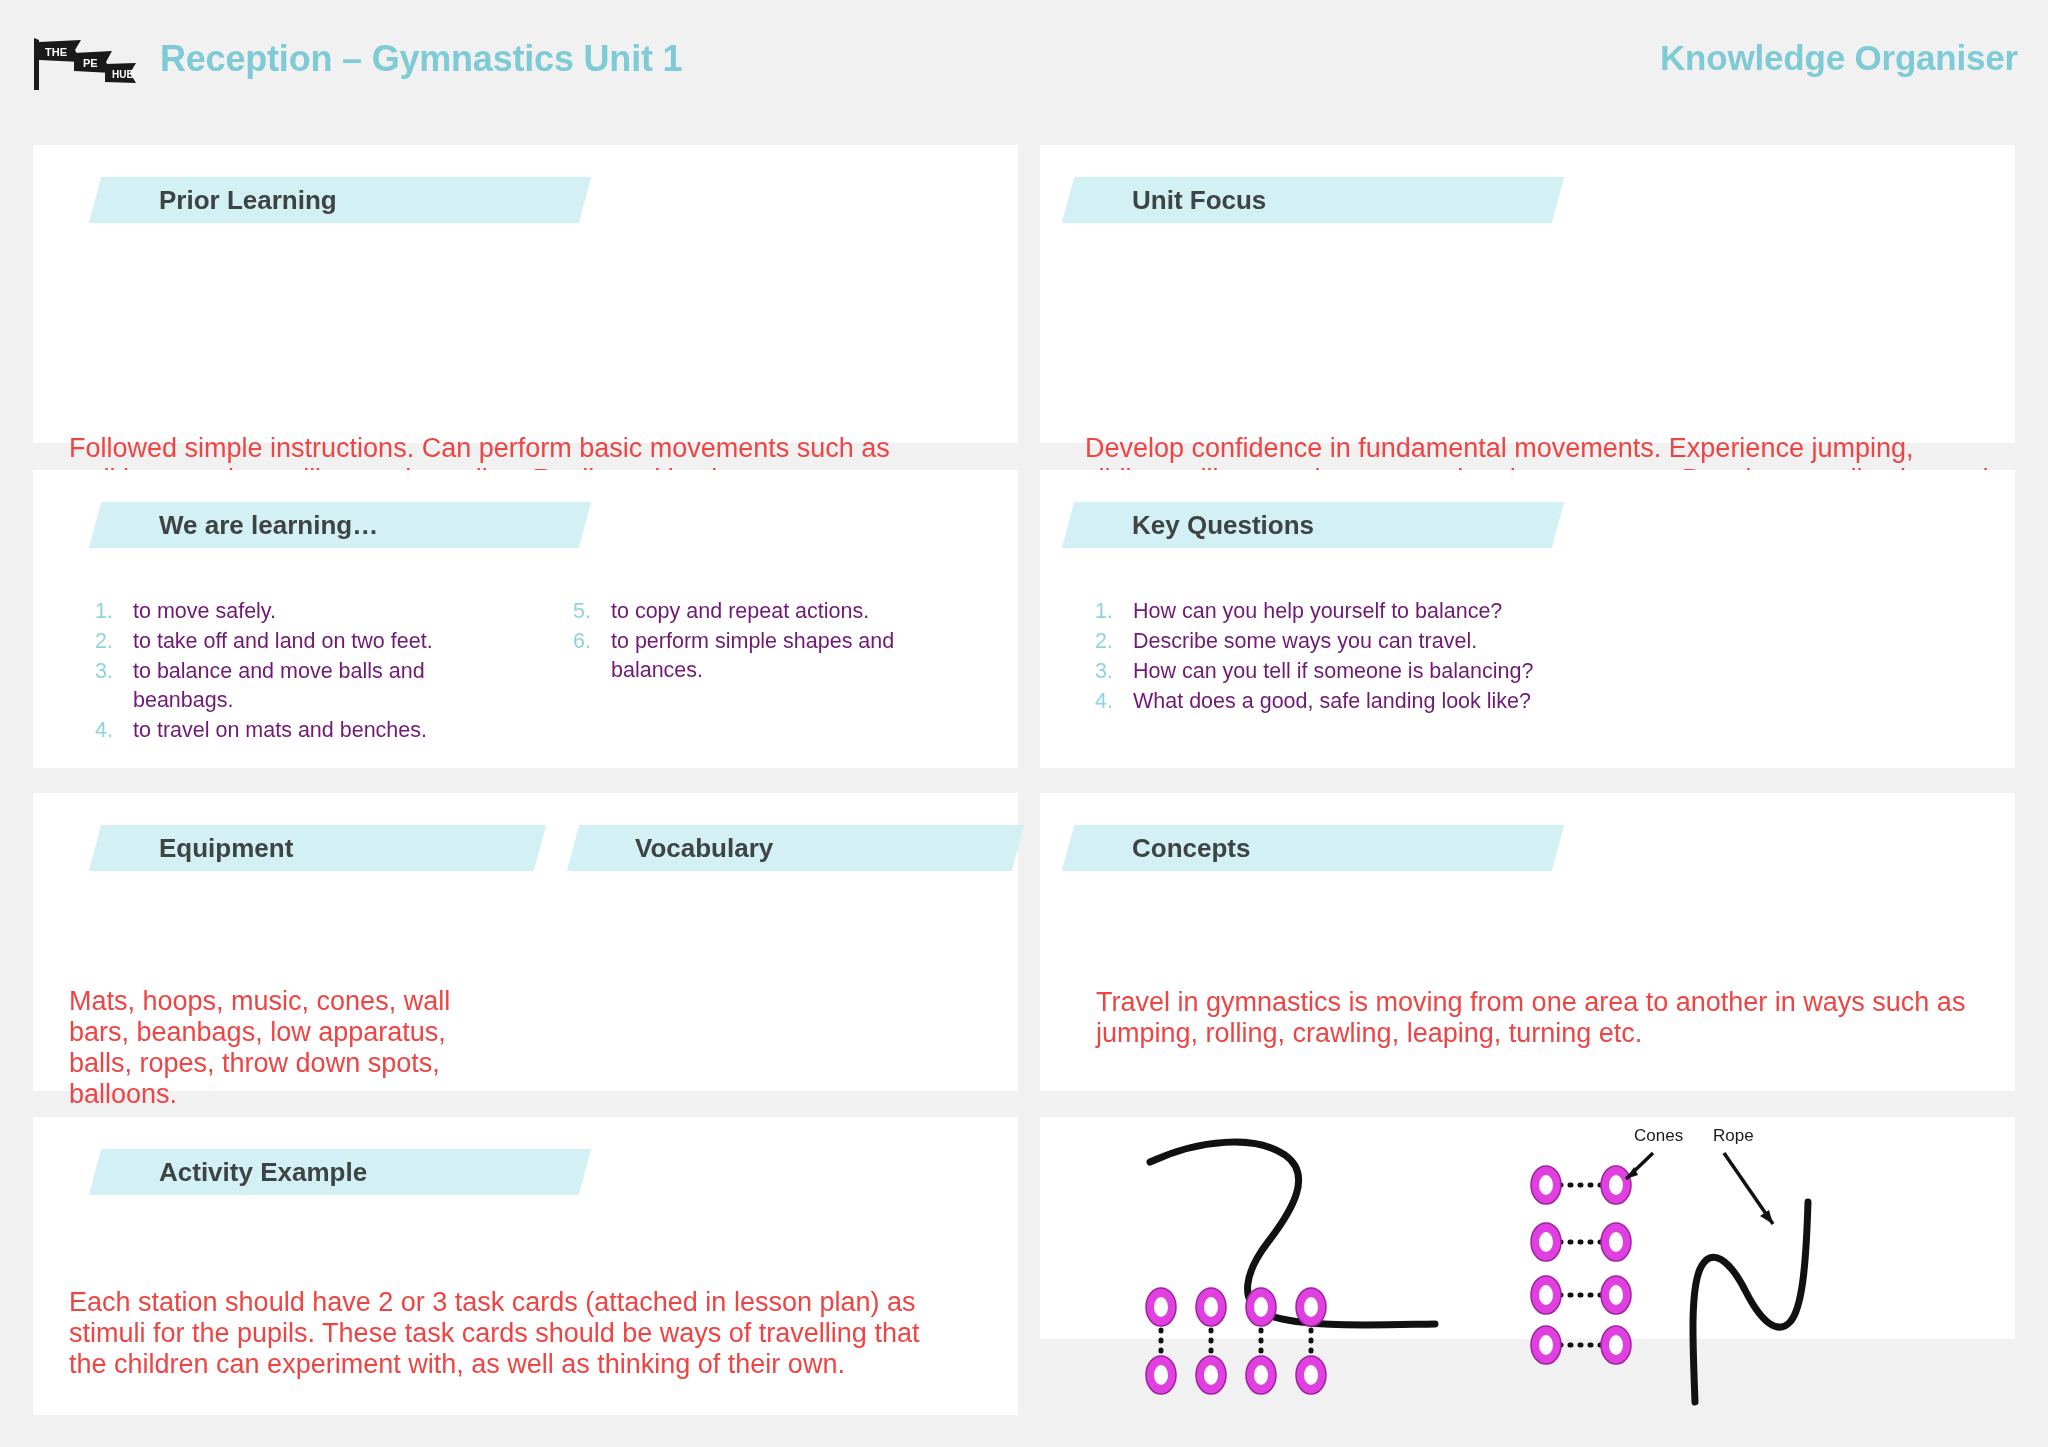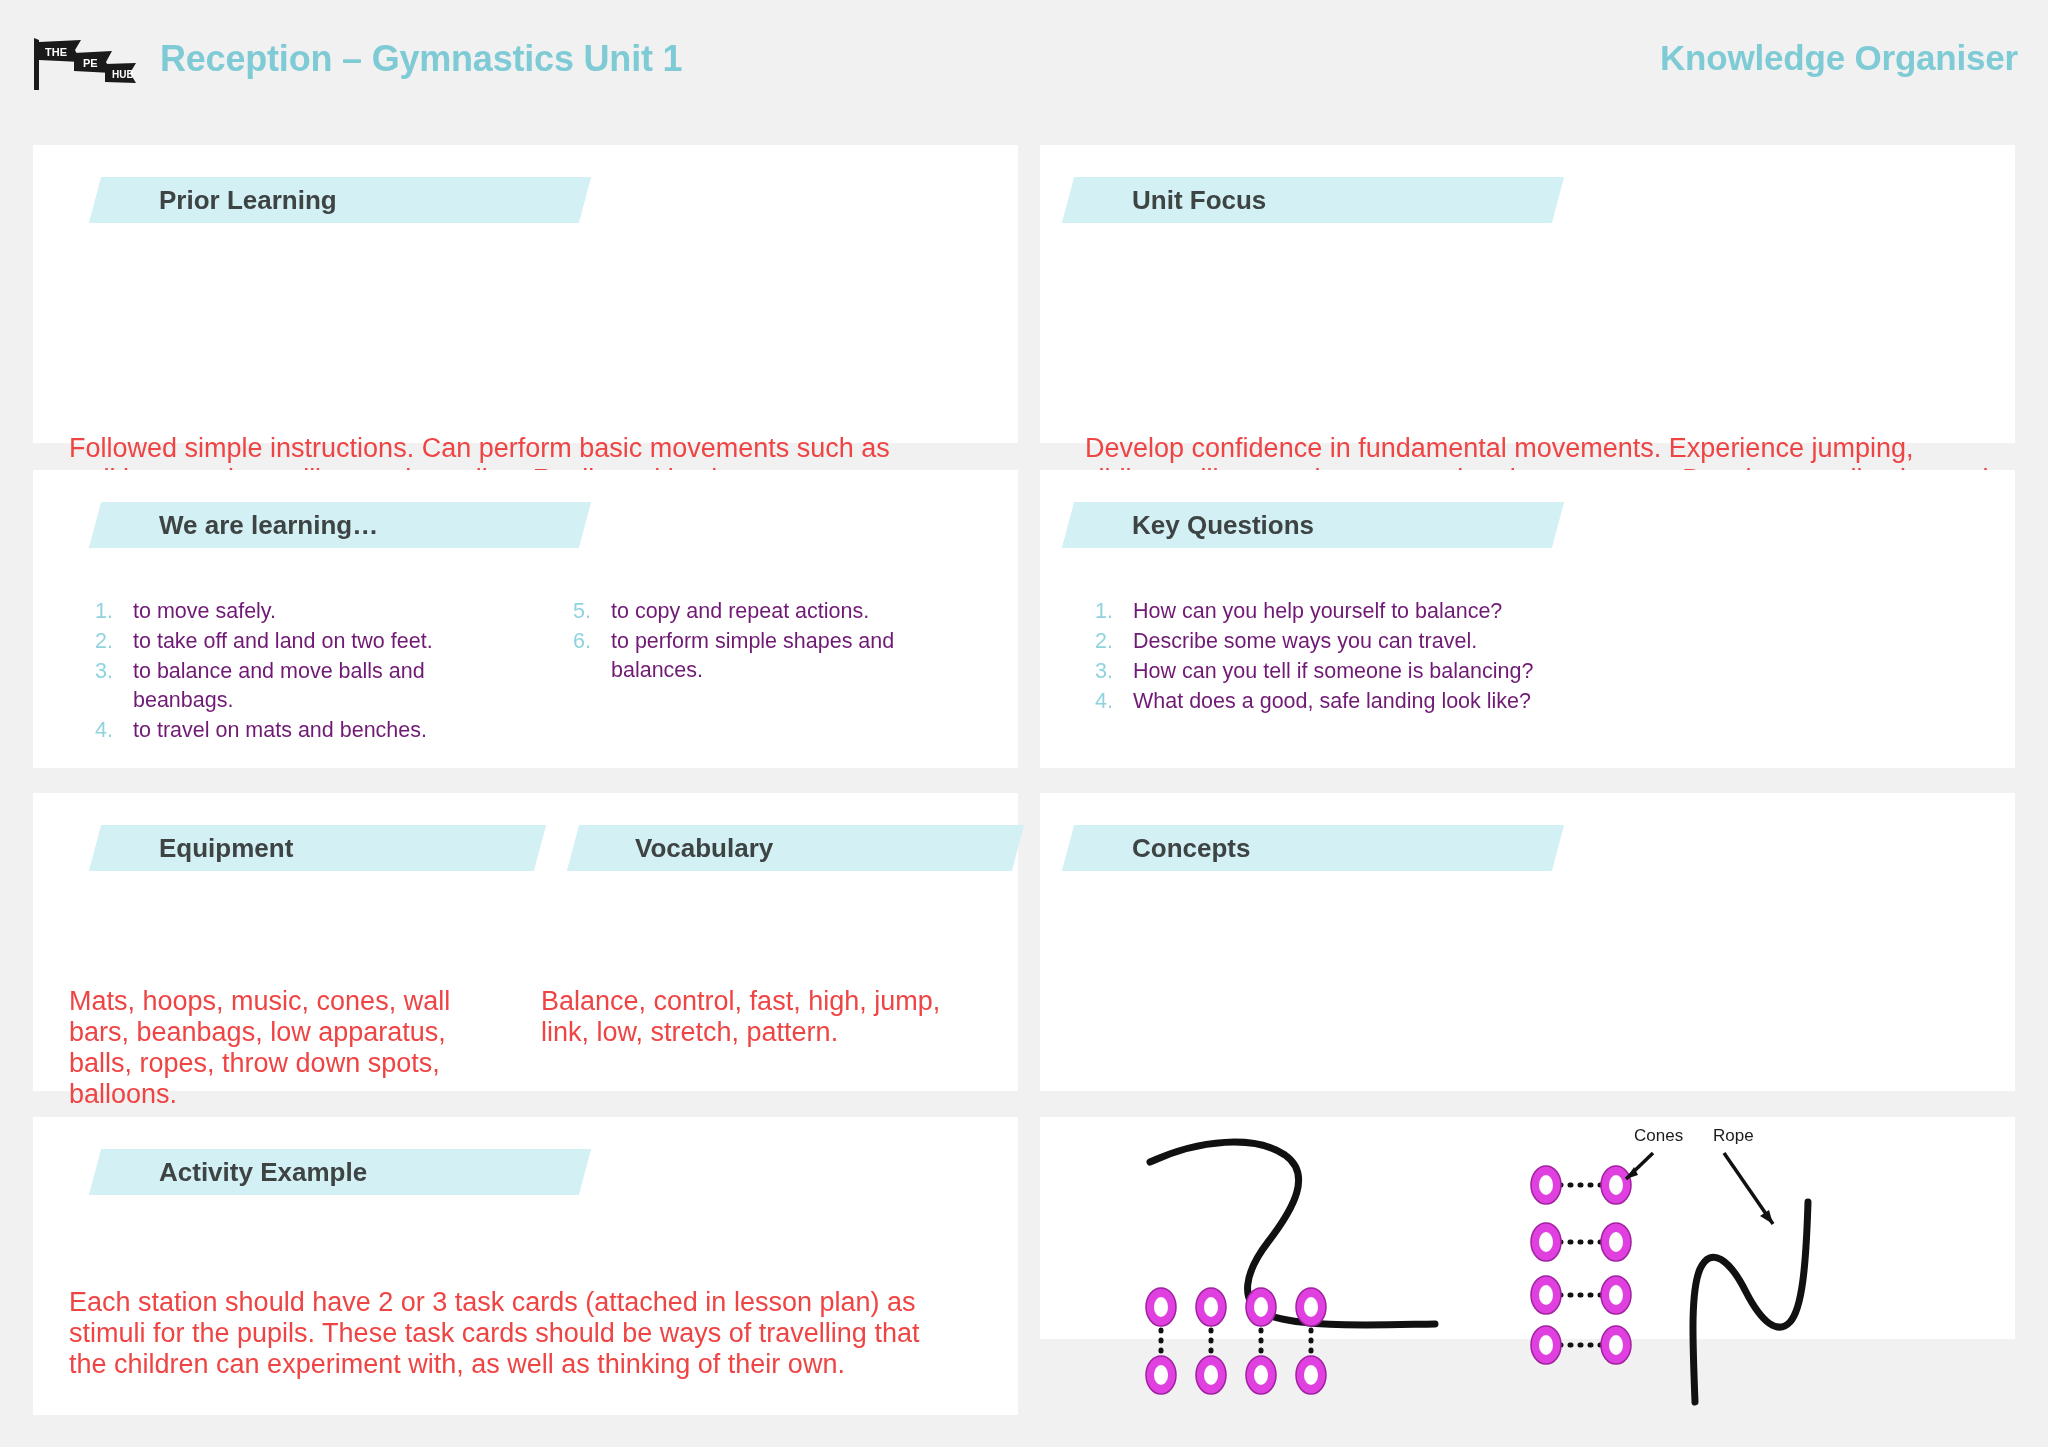--- a/index.html
+++ b/index.html
@@ -223,27 +223,27 @@
 
   <div class="card" style="left:33px; top:793px; width:985px; height:298px;">
     <div class="banner" style="left:62px; top:32px; width:445px;">
       <div class="banner-text" style="padding-left:64px;">Equipment</div>
     </div>
     <div class="banner" style="left:540px; top:32px; width:445px;">
       <div class="banner-text" style="padding-left:62px;">Vocabulary</div>
     </div>
 
     <div class="body-text" style="left:36px; top:157px; width:400px;">Mats, hoops, music, cones, wall bars, beanbags, low apparatus, balls, ropes, throw down spots, balloons.</div>
-    <div class="body-text" style="left:508px; top:157px; width:420px;">Balance, control, fast, high, jump, link, low, stretch, pattern.</div>
   </div>
 
   <div class="card" style="left:1040px; top:793px; width:975px; height:298px;">
     <div class="banner" style="left:28px; top:32px; width:490px;">
       <div class="banner-text" style="padding-left:64px;">Concepts</div>
     </div>
+    <div class="body-text" style="left:56px; top:158px; width:890px;">Travel in gymnastics is moving from one area to another in ways such as jumping, rolling, crawling, leaping, turning etc.</div>
   </div>
 
   <div class="card" style="left:33px; top:1117px; width:985px; height:298px;">
     <div class="banner" style="left:62px; top:32px; width:490px;">
       <div class="banner-text" style="padding-left:64px;">Activity Example</div>
     </div>
     <div class="body-text" style="left:36px; top:1095px; width:890px; top:134px;">Each station should have 2 or 3 task cards (attached in lesson plan) as stimuli for the pupils. These task cards should be ways of travelling that the children can experiment with, as well as thinking of their own.</div>
   </div>
 
   <div class="card" style="left:1040px; top:1117px; width:975px; height:222px;">

